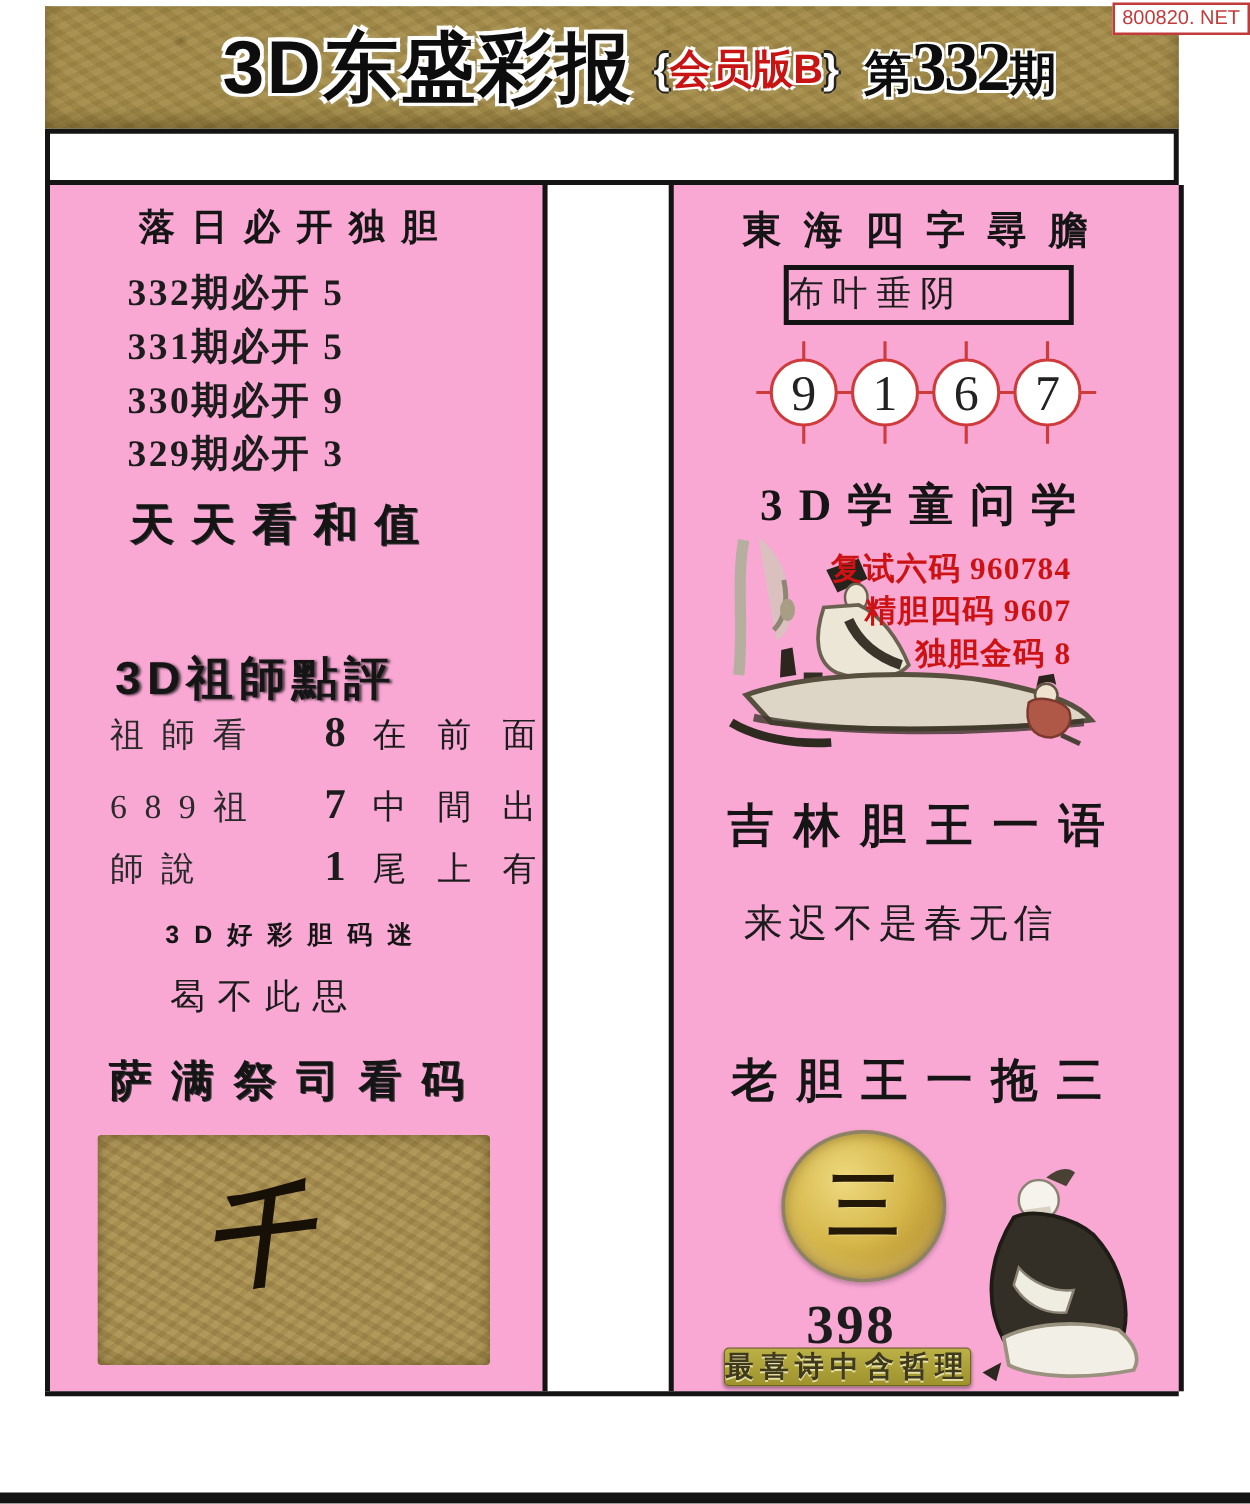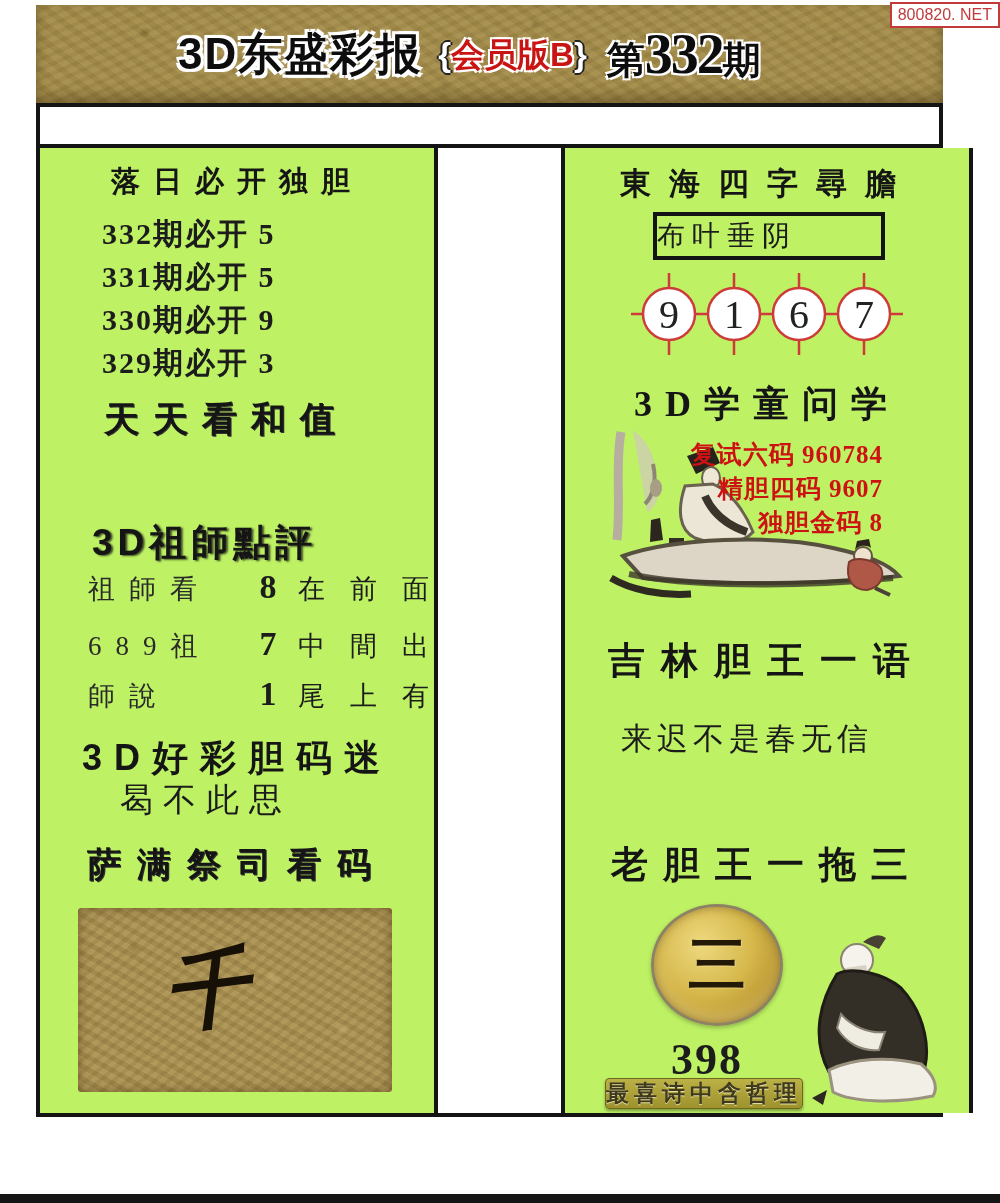--- a/index.html
+++ b/index.html
@@ -13,21 +13,21 @@
       radial-gradient(circle 9px at 12% 28%, rgba(86,68,26,.35), transparent 70%),
       radial-gradient(circle 11px at 32% 64%, rgba(222,202,142,.4), transparent 70%),
       radial-gradient(circle 8px at 55% 20%, rgba(86,68,26,.3), transparent 70%),
       radial-gradient(circle 10px at 72% 72%, rgba(226,206,152,.35), transparent 70%),
       radial-gradient(circle 7px at 88% 35%, rgba(86,68,26,.3), transparent 70%),
       radial-gradient(circle 12px at 45% 85%, rgba(86,68,26,.22), transparent 70%),
       repeating-linear-gradient(37deg, rgba(140,115,55,.25) 0 6px, rgba(182,157,92,.22) 6px 13px),
       repeating-linear-gradient(-24deg, rgba(96,76,30,.16) 0 4px, transparent 4px 9px);
     display:flex;align-items:center;box-shadow:inset 0 -6px 14px rgba(60,45,10,.45);}
   .banner-title{margin-left:142px;font-family:"Liberation Sans", sans-serif;
-    font-size:44px;font-weight:900;letter-spacing:2px;color:#0d0d0d;line-height:1;
+    font-size:60px;font-weight:900;letter-spacing:2px;color:#0d0d0d;line-height:1;
     text-shadow:-3px -3px 0 #fff,3px -3px 0 #fff,-3px 3px 0 #fff,3px 3px 0 #fff,0 0 5px #fff;}
   .edition{margin-left:16px;font-family:"Liberation Sans", sans-serif;font-weight:900;
     font-size:33px;line-height:1;white-space:nowrap;}
   .edition .brace{color:#fff;text-shadow:-2px 0 0 #222,2px 0 0 #222,0 -2px 0 #222,0 2px 0 #222;}
   .edition .ed-red{color:#c91414;
     text-shadow:-2px -2px 0 #fff,2px -2px 0 #fff,-2px 2px 0 #fff,2px 2px 0 #fff;}
   .issue{margin-left:20px;white-space:nowrap;font-weight:900;color:#0d0d0d;line-height:1;
     font-family:"Liberation Serif", serif;
     text-shadow:-2px -2px 0 #fff,2px -2px 0 #fff,-2px 2px 0 #fff,2px 2px 0 #fff;}
   .issue .ch{font-size:38px;}
@@ -36,46 +36,46 @@
   
   .net-tag{position:absolute;right:0;top:2px;background:#fff;border:2px solid #c23b3b;
     color:#c23b3b;font-family:"Liberation Sans", sans-serif;font-size:16px;font-weight:400;
     padding:3px 6px;line-height:1;}
 
   
   .band{position:absolute;left:36px;top:103px;width:907px;height:45px;background:#fff;
     border:4px solid #141414;box-sizing:border-box;}
 
   
-  .col{position:absolute;top:148px;height:965px;background:#bef264;box-sizing:border-box;
+  .col{position:absolute;top:148px;height:965px;background:#f9a8d4;box-sizing:border-box;
     border-left:4px solid #141414;border-right:4px solid #141414;overflow:hidden;}
   .col-left{left:36px;width:402px;}
-  .col-right{left:561px;width:412px;padding-left:18px;}
+  .col-right{left:535px;width:412px;padding-left:18px;}
   .bottom-line{position:absolute;left:36px;top:1113px;width:907px;height:4px;background:#141414;}
   .footer-bar{position:absolute;left:0;top:1194px;width:1000px;height:9px;background:#141414;}
 
   
   .abs{position:absolute;white-space:nowrap;}
   .h-sans{font-family:"Liberation Sans", sans-serif;font-weight:900;color:#151515;}
   .h-serif{font-family:"Liberation Serif", serif;font-weight:900;color:#151515;}
   .t-serif{font-family:"Liberation Serif", serif;color:#1c1c1c;}
   .center{left:0;right:0;text-align:center;}
 
   
   .lh1{top:14px;font-size:29px;letter-spacing:13px;}
   .l-line{left:62px;font-size:30px;font-weight:700;letter-spacing:2px;}
   .lh2{top:248px;left:64px;font-size:35px;letter-spacing:14px;text-shadow:1px 1px 0 #333;}
   .lh3{top:370px;left:52px;font-size:37px;letter-spacing:5px;
        text-shadow:2px 1px 2px rgba(20,20,20,.75);}
   .m-row{left:48px;font-size:27px;}
   .m-row .lbl{display:inline-block;width:158px;letter-spacing:14px;color:#2a2a2a;}
   .m-row .num{display:inline-block;width:44px;font-size:34px;font-weight:700;text-align:center;}
   .m-row .txt{letter-spacing:25px;margin-left:8px;}
-  .lh4{top:586px;font-size:36px;letter-spacing:12px;font-weight:700;}
-  .l-phrase{top:630px;left:80px;font-size:33px;letter-spacing:10px;}
+  .lh4{top:586px;font-size:20px;letter-spacing:12px;font-weight:700;}
+  .l-phrase{top:630px;left:96px;font-size:28px;letter-spacing:10px;}
   .lh5{top:694px;font-size:34px;letter-spacing:16px;text-shadow:1px 1px 0 #333;}
   .plaque{position:absolute;left:38px;top:760px;width:314px;height:184px;border-radius:3px;
     background-color:#ad9557;
     background-image:
       radial-gradient(circle 10px at 18% 22%, rgba(120,96,40,.4), transparent 70%),
       radial-gradient(circle 12px at 62% 38%, rgba(214,192,130,.4), transparent 70%),
       radial-gradient(circle 9px at 40% 74%, rgba(120,96,40,.35), transparent 70%),
       radial-gradient(circle 11px at 84% 66%, rgba(214,192,130,.35), transparent 70%),
       repeating-linear-gradient(29deg, rgba(130,105,50,.25) 0 5px, rgba(190,165,100,.2) 5px 11px),
       repeating-linear-gradient(-41deg, rgba(96,76,30,.18) 0 4px, transparent 4px 9px);

